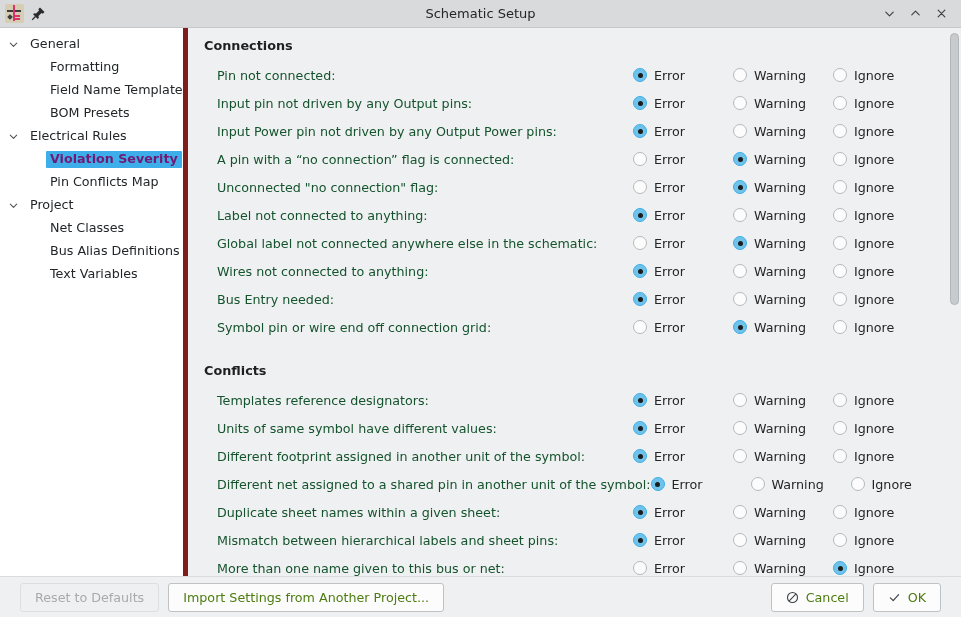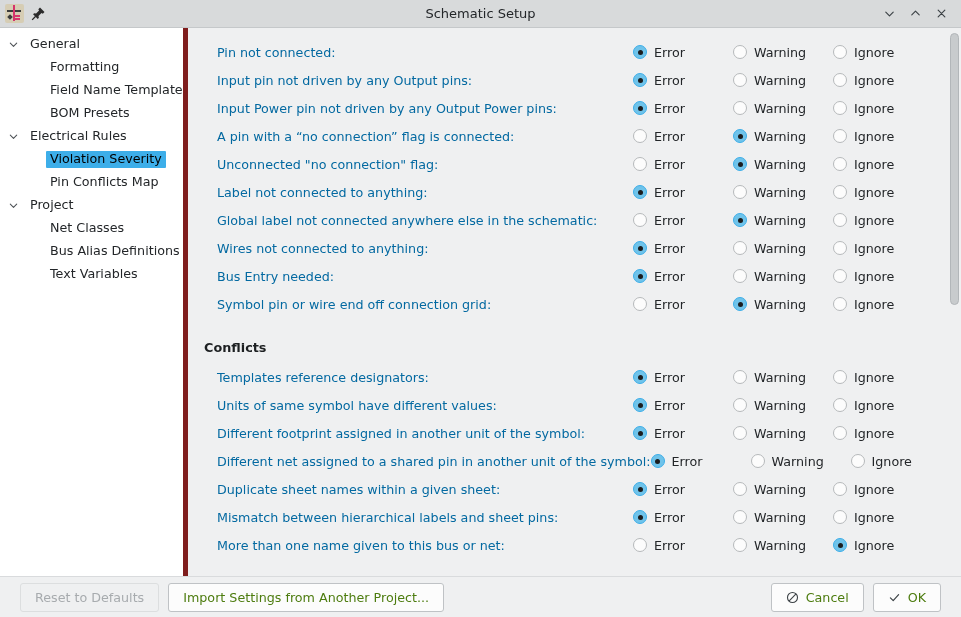--- a/index.html
+++ b/index.html
@@ -126,21 +126,22 @@
   .tree-item .twisty svg { display:block; }
   .tree-item.child .twisty { visibility: hidden; }
   .tree-item .tlabel {
     padding: 1px 4px 2px 4px;
     border-radius: 1px;
     line-height: 1.15;
   }
   .tree-item.child .tlabel { margin-left: 20px; }
   .tree-item.selected .tlabel {
     background: #3daee9;
-    color: #000000;
+    color: #701a75;
+    font-weight: bold;
   }
 
   
   .content-wrap {
     flex: 1 1 auto;
     position: relative;
     background: #eff0f1;
     overflow: hidden;
     min-width: 0;
   }
@@ -160,21 +161,21 @@
   .section-gap { height: 22px; }
 
   .rule-row {
     display: flex;
     align-items: center;
     height: 28px;
     padding-left: 29px;
   }
   .rule-label {
     font-size: 12.7px;
-    color: #0369a1;
+    color: #14532d;
     white-space: nowrap;
     flex: 0 0 auto;
   }
   .radio-group {
     margin-left: auto;
     display: flex;
     align-items: center;
     flex: 0 0 auto;
     padding-right: 28px;
   }
@@ -402,20 +403,21 @@
             <svg width="11" height="11" viewBox="0 0 12 12">
               <path d="M2.5 4.5 L6 8 L9.5 4.5" fill="none" stroke="currentColor" stroke-width="1.15" stroke-linecap="round" stroke-linejoin="round"></path>
             </svg>
           </span>
           <span class="tlabel">Text Variables</span>
         </div>
       </div>
 
     <div class="content-wrap">
       <div class="content" id="content">
+          <div class="section-title">Connections</div>
           <div class="rule-row">
             <span class="rule-label">Pin not connected:</span>
             <div class="radio-group">
               <label class="radio-opt">
                 <span class="radio on"></span>
                 <span class="rlabel">Error</span>
               </label>
               <label class="radio-opt">
                 <span class="radio"></span>
                 <span class="rlabel">Warning</span>

